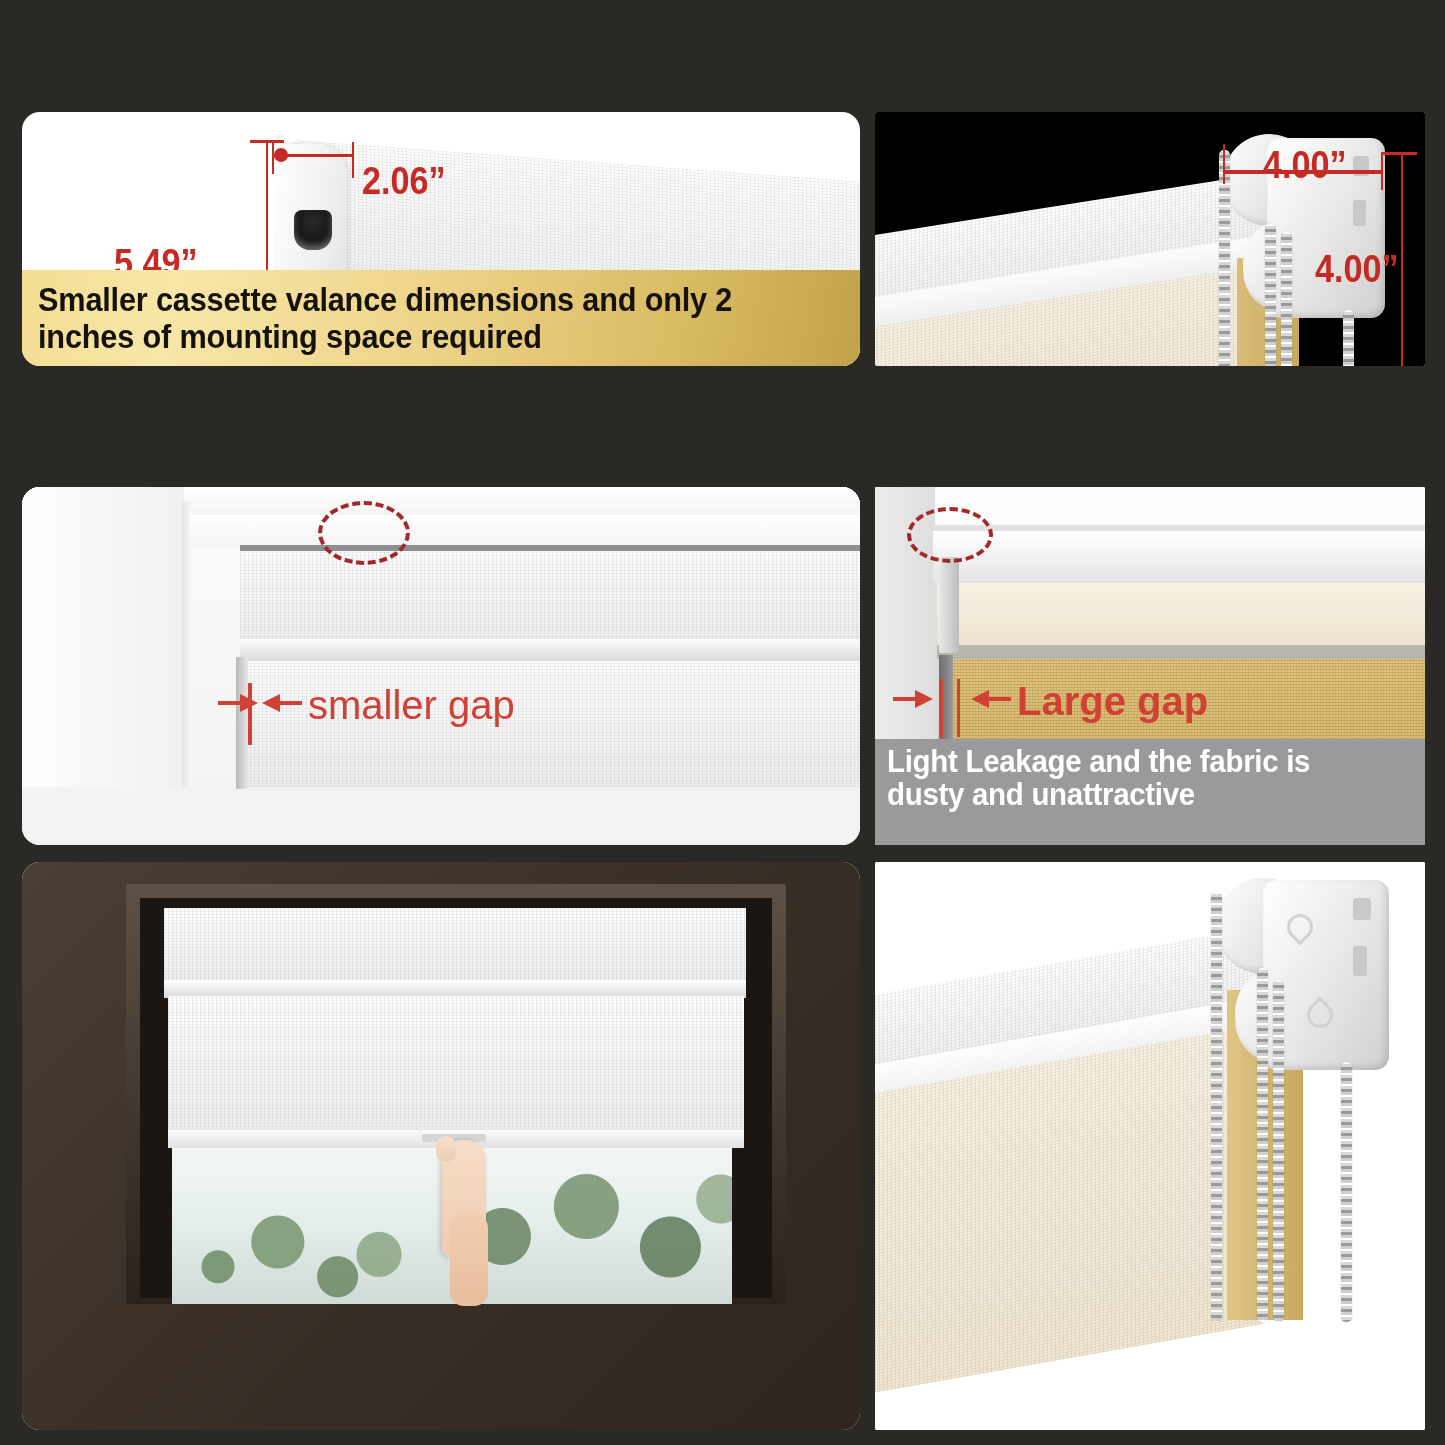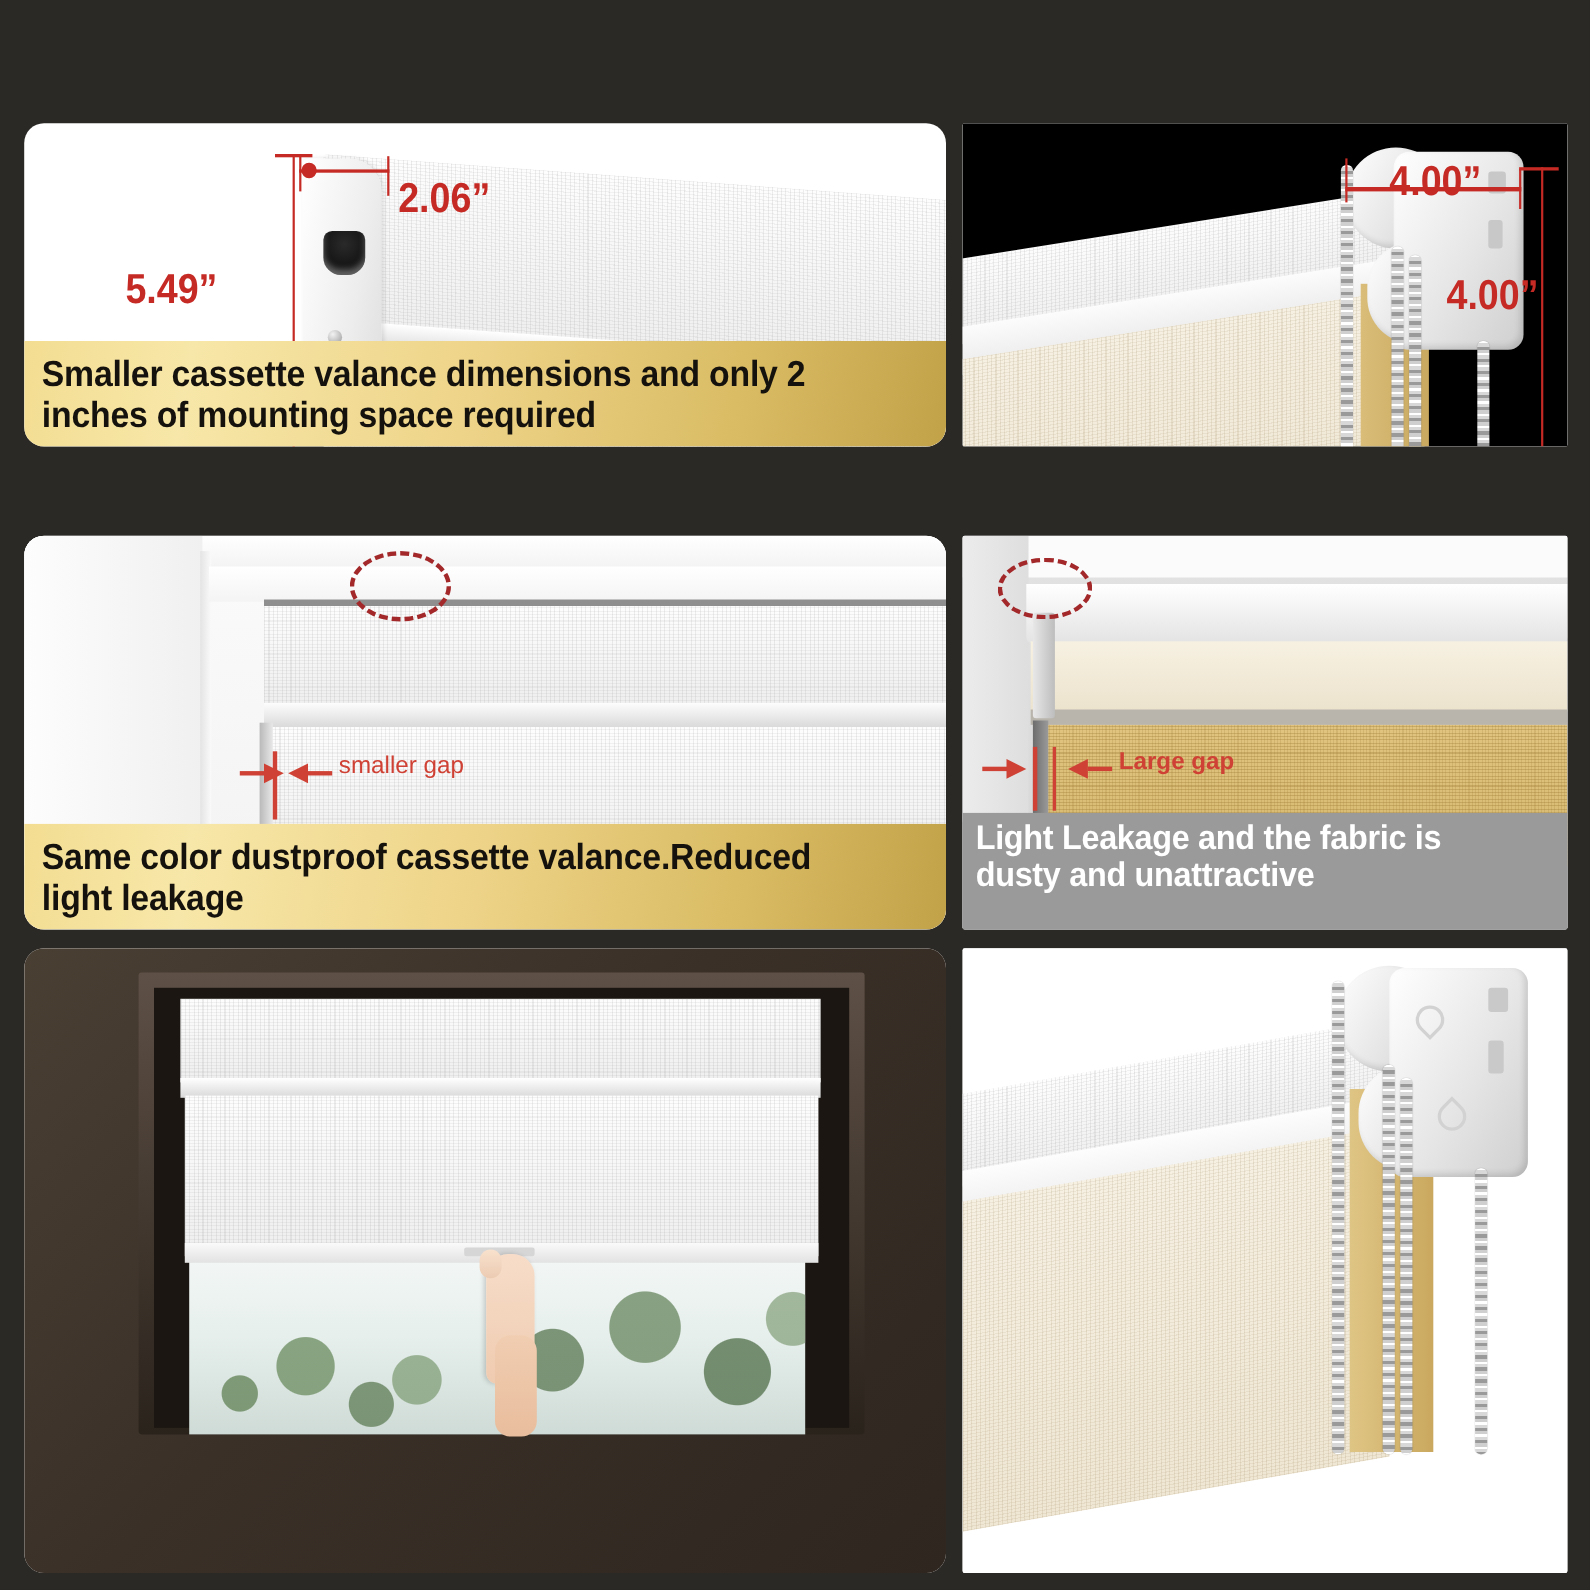--- a/index.html
+++ b/index.html
@@ -20,21 +20,21 @@
     color: #f6e7a6;
     transform: scaleX(0.95); transform-origin: left top;
     text-shadow: 4px 4px 0 #8a7531, 2px 2px 0 #a8912f;
     white-space: nowrap;
   }
 
   
   .panel { position: absolute; overflow: hidden; background: #fff; }
   .panel.left  { left: 22px;  width: 838px; border-radius: 18px; }
   .panel.right { left: 875px; width: 550px; border-radius: 2px; }
-  .row1 { top: 112px; height: 294px; }
+  .row1 { top: 112px; height: 254px; }
   .row2 { top: 487px; height: 358px; }
   .row3 { top: 862px; height: 568px; }
 
   .art { position: absolute; left: 0; top: 0; right: 0; bottom: 0; overflow: hidden; }
 
   
   .caption { position: absolute; left: 0; right: 0; bottom: 0; }
   .caption.gold {
     height: 96px;
     background: linear-gradient(100deg,#f3dd92 0%, #f7e7a8 18%, #eed489 48%, #d9bb63 78%, #c2a249 100%);
@@ -56,21 +56,21 @@
     letter-spacing: -0.3px;
   }
 
   
   .dimtext {
     position: absolute; color: #c62a24; font-weight: bold;
     font-size: 38px; white-space: nowrap;
     transform: scaleX(0.9); transform-origin: left center;
   }
   .gaptext {
-    position: absolute; color: #cf4134; font-size: 22px; white-space: nowrap;
+    position: absolute; color: #cf4134; font-size: 40px; white-space: nowrap;
   }
   .redline { position: absolute; background: #c62a24; }
 
   
   .fab-white {
     background:
       repeating-linear-gradient(90deg, rgba(150,150,150,.16) 0 1px, rgba(0,0,0,0) 1px 4px),
       repeating-linear-gradient(0deg, rgba(140,140,140,.10) 0 1px, rgba(0,0,0,0) 1px 3px),
       linear-gradient(180deg,#fdfdfd,#eeeeee);
   }
@@ -204,23 +204,20 @@
       <div style="position:absolute;left:214px;top:170px;width:12px;height:132px;background:linear-gradient(90deg,#b9b9b9,#e8e8e8);"></div>
 
       <div class="dashedring" style="left:296px;top:14px;width:92px;height:64px;"></div>
 
       <div class="redline" style="left:226px;top:196px;width:4px;height:62px;background:#cf4134;"></div>
       <div class="arrow-stem" style="left:196px;top:214px;width:24px;"></div>
       <div class="arrow-r" style="left:218px;top:207px;"></div>
       <div class="arrow-l" style="left:240px;top:207px;"></div>
       <div class="arrow-stem" style="left:258px;top:214px;width:22px;"></div>
       <div class="gaptext" style="left:286px;top:196px;">smaller gap</div>
-    </div>
-    <div class="caption gold">
-      <div class="ctext">Same color dustproof cassette valance.Reduced light leakage</div>
     </div>
   </div>
 
   <div class="panel right row2">
     <div class="art" style="background:linear-gradient(180deg,#e3e3e3,#d5d5d5);">
       <div style="position:absolute;left:0;top:0;width:550px;height:38px;background:#fbfbfb;"></div>
       <div style="position:absolute;left:0;top:0;width:60px;height:260px;background:linear-gradient(90deg,#ececec,#dedede);"></div>
 
       <div style="position:absolute;left:58px;top:44px;width:492px;height:54px;
                   background:linear-gradient(180deg,#ffffff,#e3e3e3);border-radius:0 0 6px 6px;"></div>

